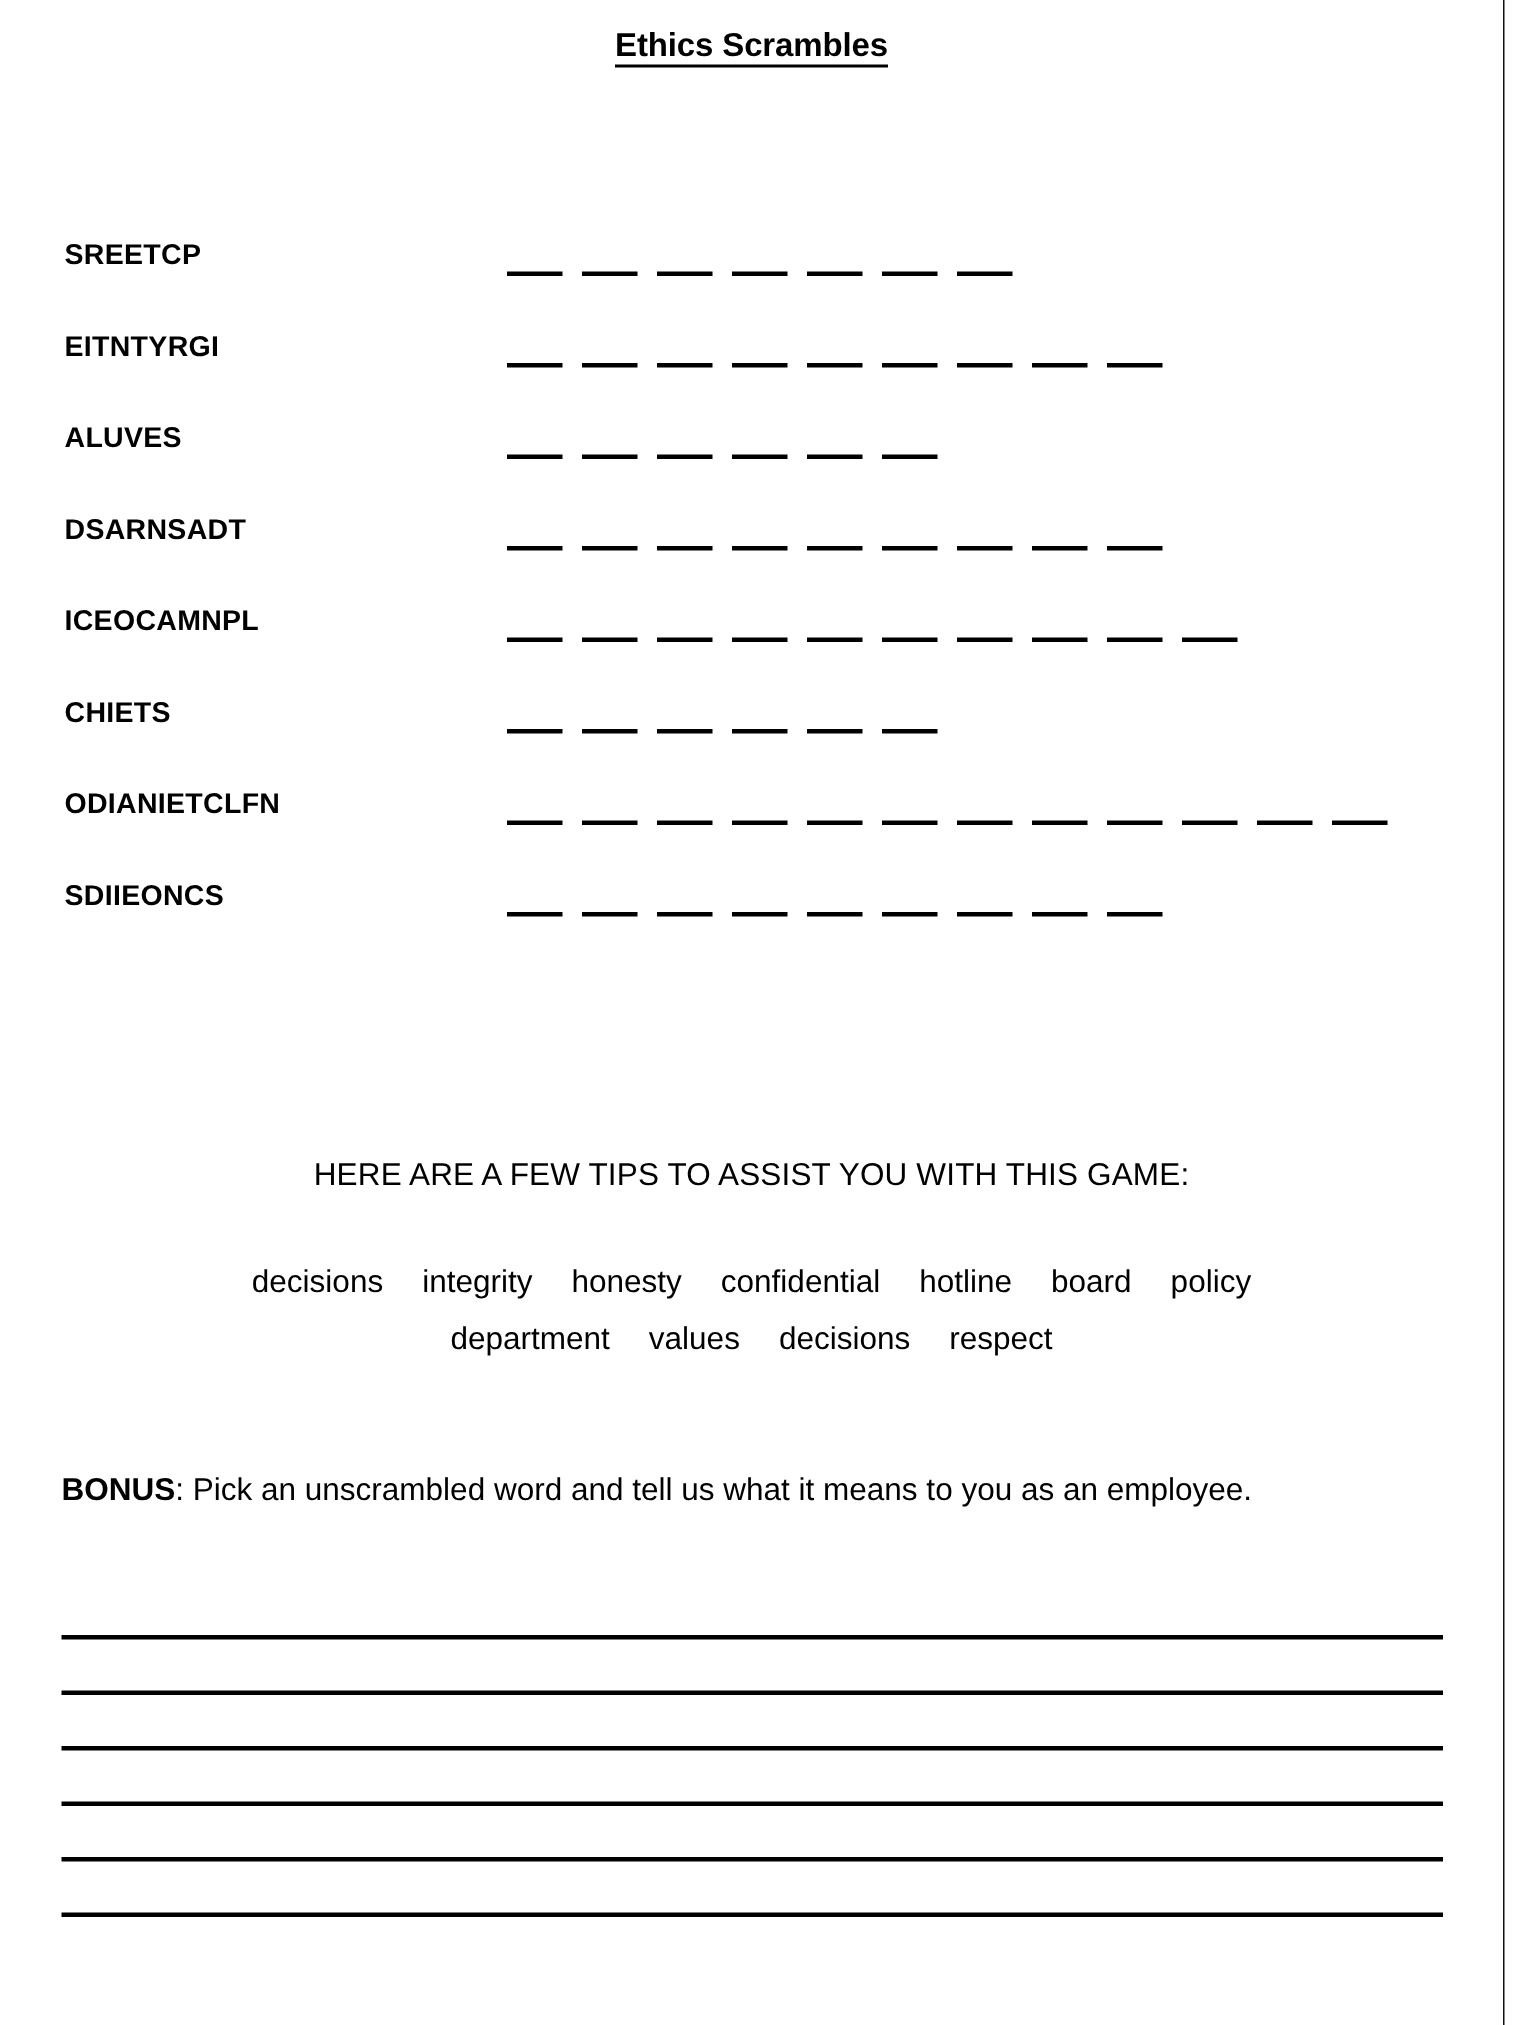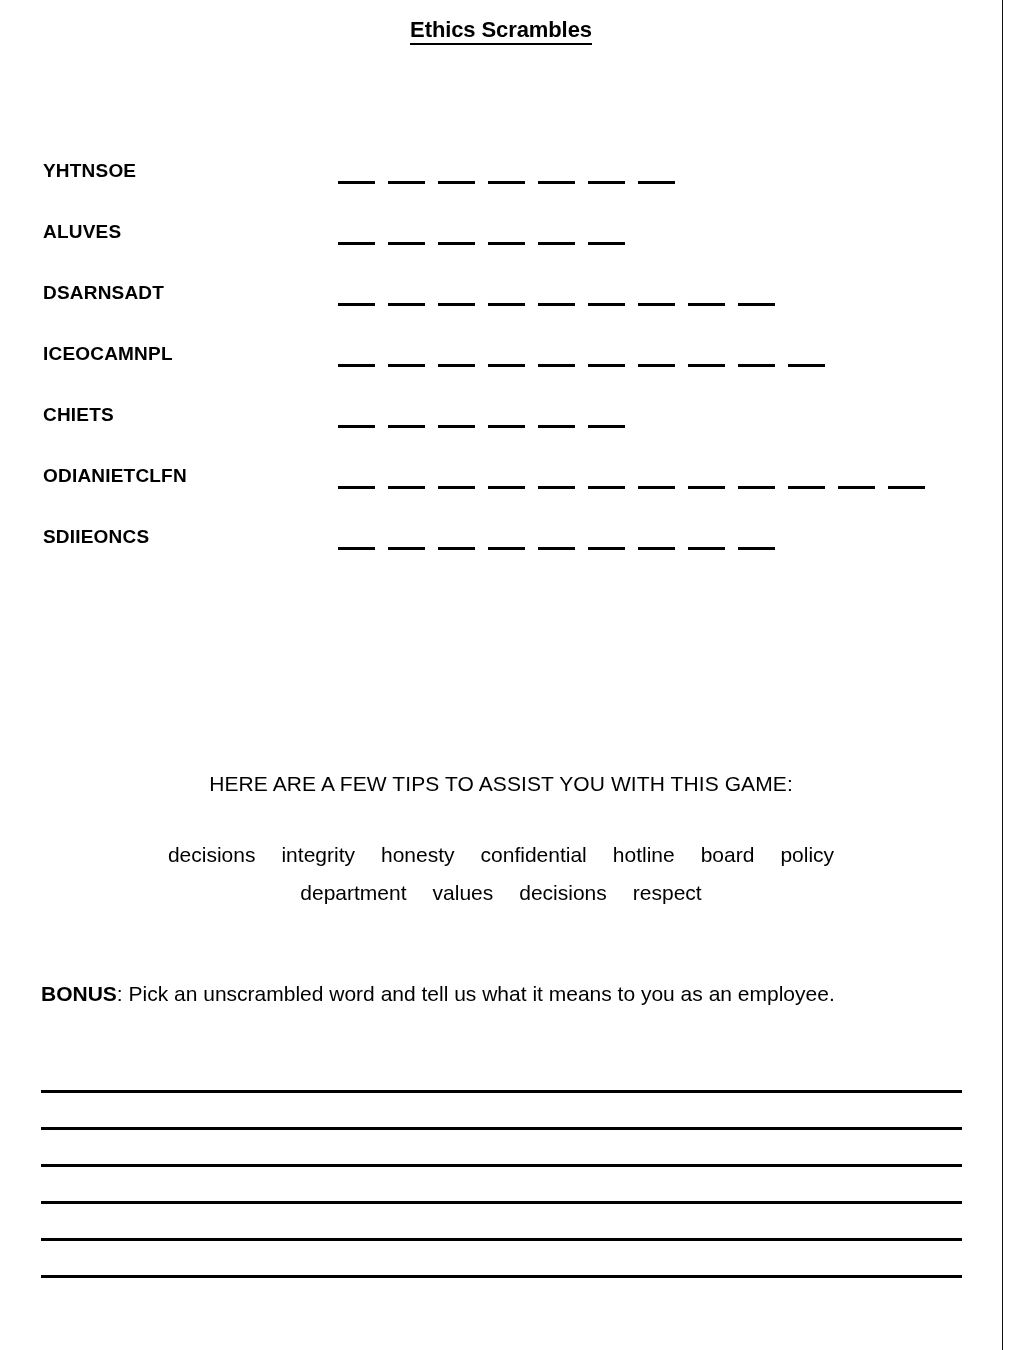--- a/index.html
+++ b/index.html
@@ -149,22 +149,36 @@
 <body>
 
 <div class="page">
 
   <div class="title-wrap">
     <span class="title">Ethics Scrambles</span>
   </div>
 
   <div class="scramble-list">
       <div class="scramble-row">
-        <div class="scramble-word">YHTNSOE</div>
-        <div class="blank-group">
+        <div class="scramble-word">SREETCP</div>
+        <div class="blank-group">
+          <span class="blank" style="width: 37px;"></span>
+          <span class="blank" style="width: 37px;"></span>
+          <span class="blank" style="width: 37px;"></span>
+          <span class="blank" style="width: 37px;"></span>
+          <span class="blank" style="width: 37px;"></span>
+          <span class="blank" style="width: 37px;"></span>
+          <span class="blank" style="width: 37px; margin-right: 0px;"></span>
+        </div>
+      </div>
+      <div class="scramble-row">
+        <div class="scramble-word">EITNTYRGI</div>
+        <div class="blank-group">
+          <span class="blank" style="width: 37px;"></span>
+          <span class="blank" style="width: 37px;"></span>
           <span class="blank" style="width: 37px;"></span>
           <span class="blank" style="width: 37px;"></span>
           <span class="blank" style="width: 37px;"></span>
           <span class="blank" style="width: 37px;"></span>
           <span class="blank" style="width: 37px;"></span>
           <span class="blank" style="width: 37px;"></span>
           <span class="blank" style="width: 37px; margin-right: 0px;"></span>
         </div>
       </div>
       <div class="scramble-row">

